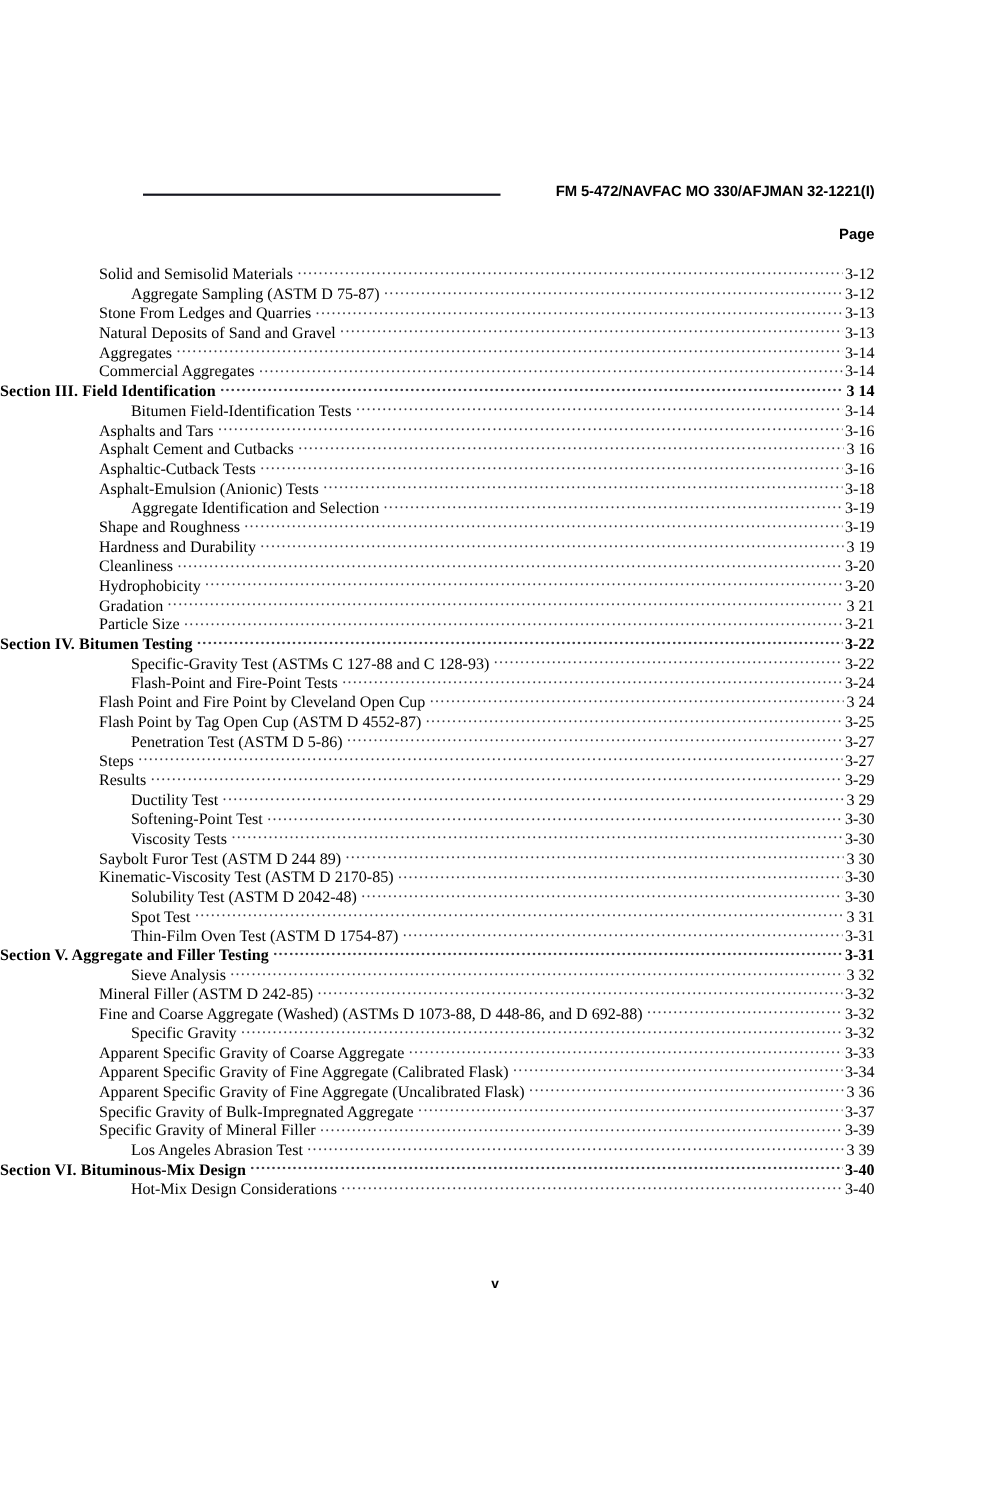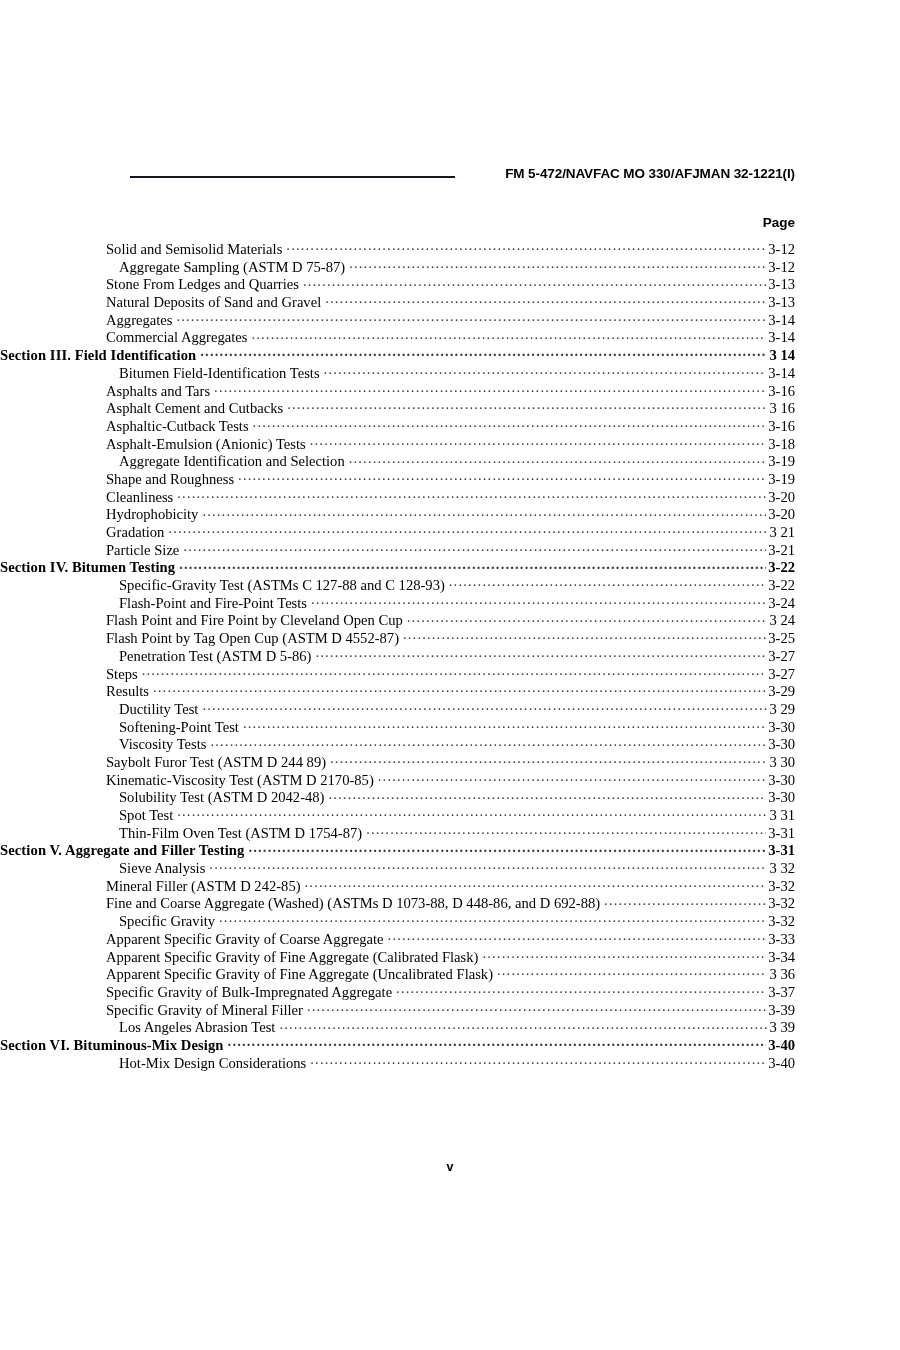--- a/index.html
+++ b/index.html
@@ -39,21 +39,21 @@
     font-family: "Liberation Sans", "DejaVu Sans", sans-serif;
     font-weight: bold;
     font-size: 13.5px;
     letter-spacing: -0.1px;
     white-space: nowrap;
   }
 
   
   #page-col-label {
     position: absolute;
-    top: 215px;
+    top: 205px;
     right: 105px;
     font-family: "Liberation Sans", "DejaVu Sans", sans-serif;
     font-weight: bold;
     font-size: 13.5px;
   }
 
   
   #toc {
     position: absolute;
     left: 0;
@@ -93,21 +93,21 @@
   }
   .toc-row .pg {
     flex: 0 0 auto;
     padding-left: 1px;
     text-align: right;
   }
 
   
   .lvl-0 { font-weight: bold; justify-content: space-between; }
   .lvl-1 { padding-left: 119px; }
-  .lvl-2 { padding-left: 90px; margin-left: 16px; }
+  .lvl-2 { padding-left: 90px; }
 
   .lvl-0 .lbl { letter-spacing: 0.1px; }
 
   
   #folio {
     position: absolute;
     left: 0;
     top: 1160px;
     width: 900px;
     text-align: center;
@@ -191,20 +191,25 @@
       <span class="lbl">Aggregate Identification and Selection</span>
       <span class="dots"></span>
       <span class="pg">3-19</span>
     </div>
     <div class="toc-row lvl-2">
       <span class="lbl">Shape and Roughness</span>
       <span class="dots"></span>
       <span class="pg">3-19</span>
     </div>
     <div class="toc-row lvl-2">
+      <span class="lbl">Hardness and Durability</span>
+      <span class="dots"></span>
+      <span class="pg">3 19</span>
+    </div>
+    <div class="toc-row lvl-2">
       <span class="lbl">Cleanliness</span>
       <span class="dots"></span>
       <span class="pg">3-20</span>
     </div>
     <div class="toc-row lvl-2">
       <span class="lbl">Hydrophobicity</span>
       <span class="dots"></span>
       <span class="pg">3-20</span>
     </div>
     <div class="toc-row lvl-2">

